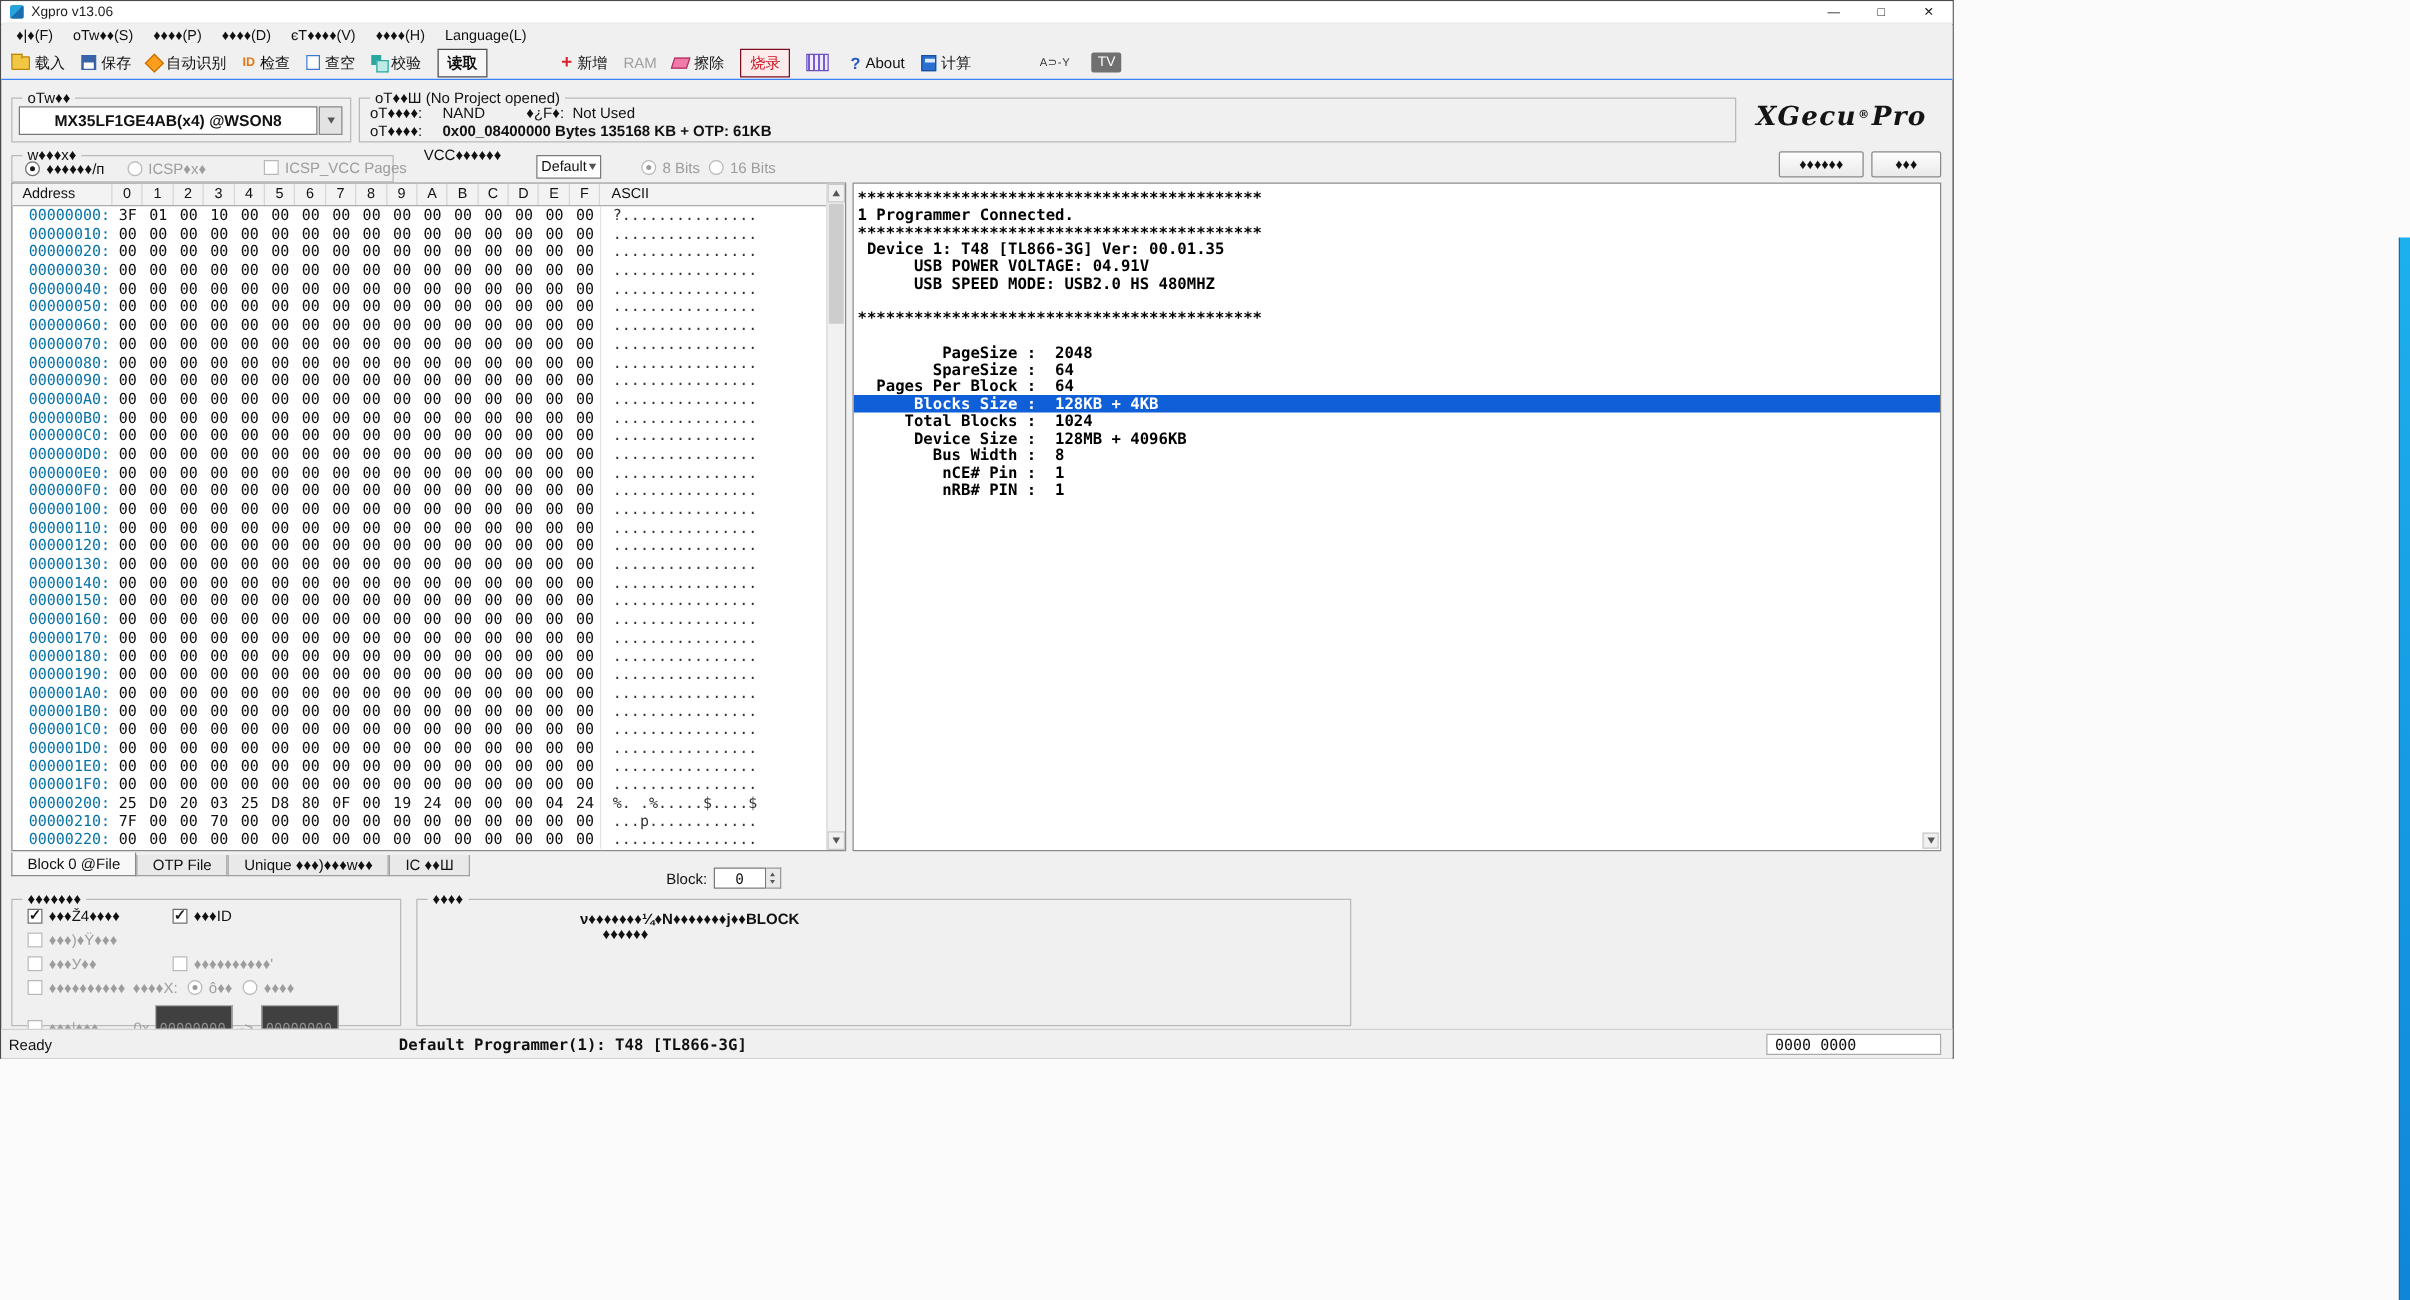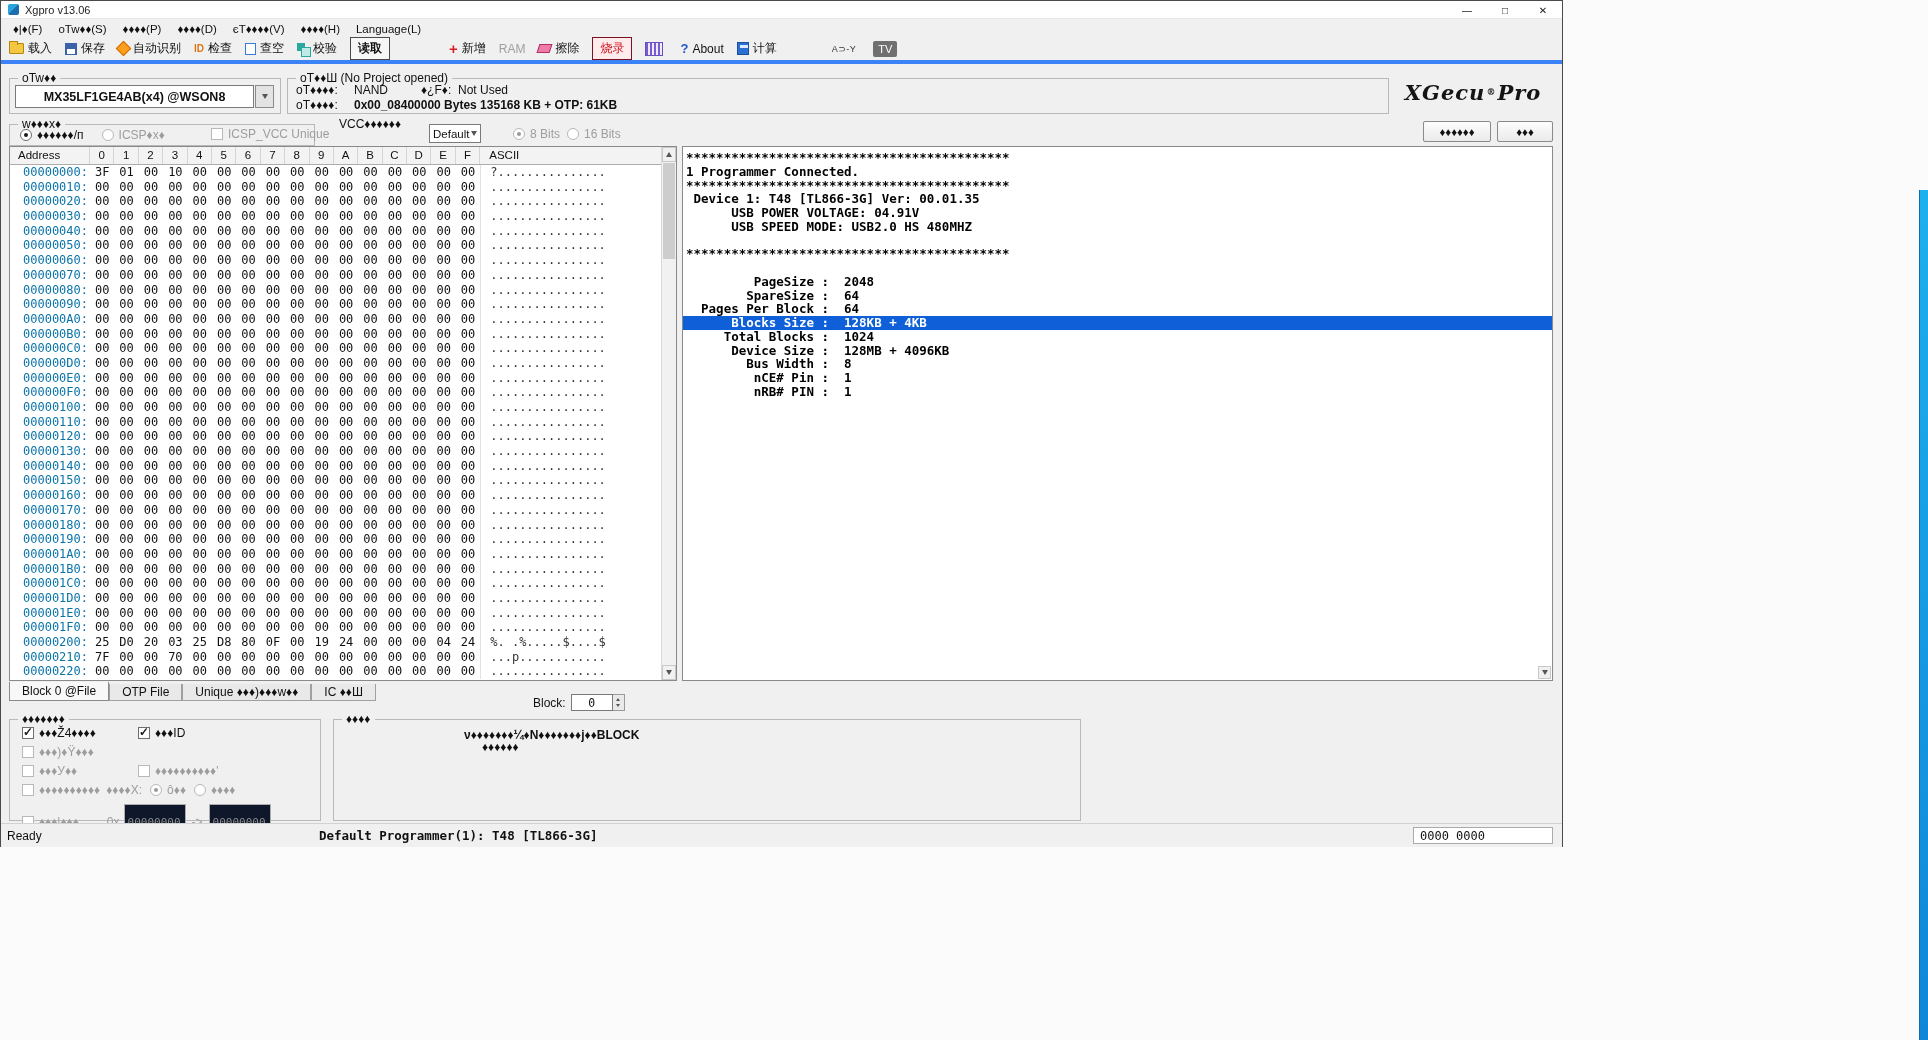--- a/index.html
+++ b/index.html
@@ -20,21 +20,21 @@
              font-size:10px; color:#222; }
 
   
   .menubar { position:absolute; left:0; top:19px; right:0; height:17px; display:flex;
              align-items:center; padding-left:4px; background:#f0f0f0; }
   .menu-item { padding:0 8px; font-size:11.5px; color:#111; }
 
   
   .toolbar { position:absolute; left:0; top:36px; right:0; height:27px; display:flex;
              align-items:center; padding-left:8px; background:#f0f0f0;
-             border-bottom:4px solid #3b82f6; }
+             border-bottom:1px solid #3b82f6; }
   .tb { display:flex; align-items:center; margin-right:13px; font-size:12px; white-space:nowrap; }
   .tb-label { color:#111; }
   .tb-boxed { border:1px solid #4a4a4a; background:#f7f7f7; padding:2px 7px; font-weight:bold; margin-right:13px;}
   .tb-boxed-red { border:1px solid #7a1020; background:#fdeceb; padding:2px 7px; font-weight:normal; margin-right:13px;}
   .tb-boxed-red .tb-label { color:#cf1020; }
   .tb-ram .tb-label { color:#9f9f9f; }
   .gap-lg { margin-left:46px; } .gap-xl { margin-left:42px; }
   .ic { display:inline-block; margin-right:4px; position:relative; }
   .ic-folder { width:15px; height:11px; background:#f3c743; border:1px solid #b8860b; border-radius:1px;}
   .ic-folder::before { content:""; position:absolute; left:-1px; top:-3px; width:7px; height:3px;
@@ -155,21 +155,21 @@
               display:flex; align-items:center; justify-content:center;
               font-family:"DejaVu Sans Mono", monospace; font-size:11.5px; }
   .spin-btns { width:12px; height:17px; border:1px solid #9a9a9a; border-left:none; background:#e9e9e9;
                display:flex; flex-direction:column; align-items:center; justify-content:space-evenly; }
   .spin-btns .arr-up { border-bottom-width:3.5px; border-left-width:2.5px; border-right-width:2.5px; }
   .spin-btns .arr-down { border-top-width:3.5px; border-left-width:2.5px; border-right-width:2.5px; }
 
   
   .grp-write { left:8px; top:718px; width:312px; height:102px; }
   .wrow { position:absolute; display:flex; align-items:center; white-space:nowrap; }
-  .win { height:15px; background:#0f172a; border:1px solid #adadad; color:#8e8e8e;
+  .win { height:15px; background:#404040; border:1px solid #adadad; color:#8e8e8e;
          font-family:"DejaVu Sans Mono", monospace; font-size:11px; padding:17px 3px;
          display:flex; align-items:center; width:62px;text-decoration:underline; }
 
   .grp-info { left:332px; top:718px; width:748px; height:102px; }
   .info-line1 { position:absolute; left:130px; top:8px; font-weight:bold; }
   .info-line2 { position:absolute; left:148px; top:20px; font-weight:bold; }
 
   
   .statusbar { position:absolute; left:0; top:822px; right:0; height:24px; background:#f0f0f0;
                border-top:1px solid #d2d2d2; }
@@ -293,21 +293,21 @@
       <span>Pro</span>
   </div>
 
   <div class="grp grp-options">
     <span class="grp-title">w♦♦♦x♦</span>
     <div class="opt-row">
       <span class="lbl"><span class="radio sel"></span><span>♦♦♦♦♦♦/п</span></span>
       <span class="lbl dim"><span class="radio disabled"></span><span>ICSP♦x♦</span></span>
     </div>
   </div>
-  <span class="lbl dim" style="position:absolute;left:210px;top:126px;"><span class="cb disabled"></span><span>ICSP_VCC Unique</span></span>
+  <span class="lbl dim" style="position:absolute;left:210px;top:126px;"><span class="cb disabled"></span><span>ICSP_VCC Pages</span></span>
 
   <span class="vcc-label">VCC♦♦♦♦♦♦</span>
   <div class="vcc-combo">
     <span>Default</span>
     <span class="arr-down"></span>
   </div>
   <span class="bits8 lbl dim">
       <span class="radio disabled sel"></span>
       <span>8 Bits</span>
     </span>

